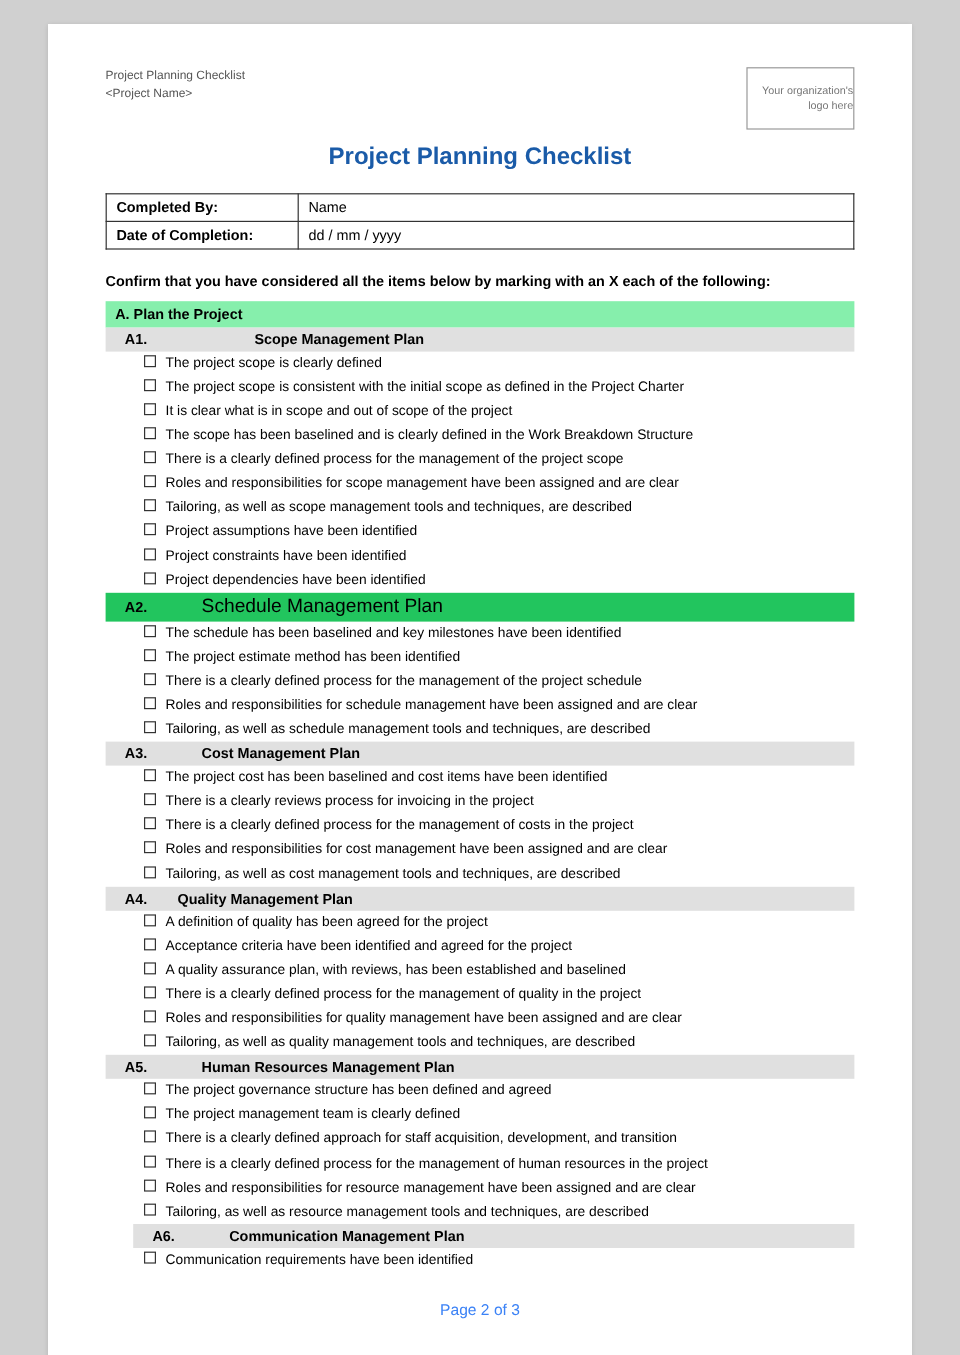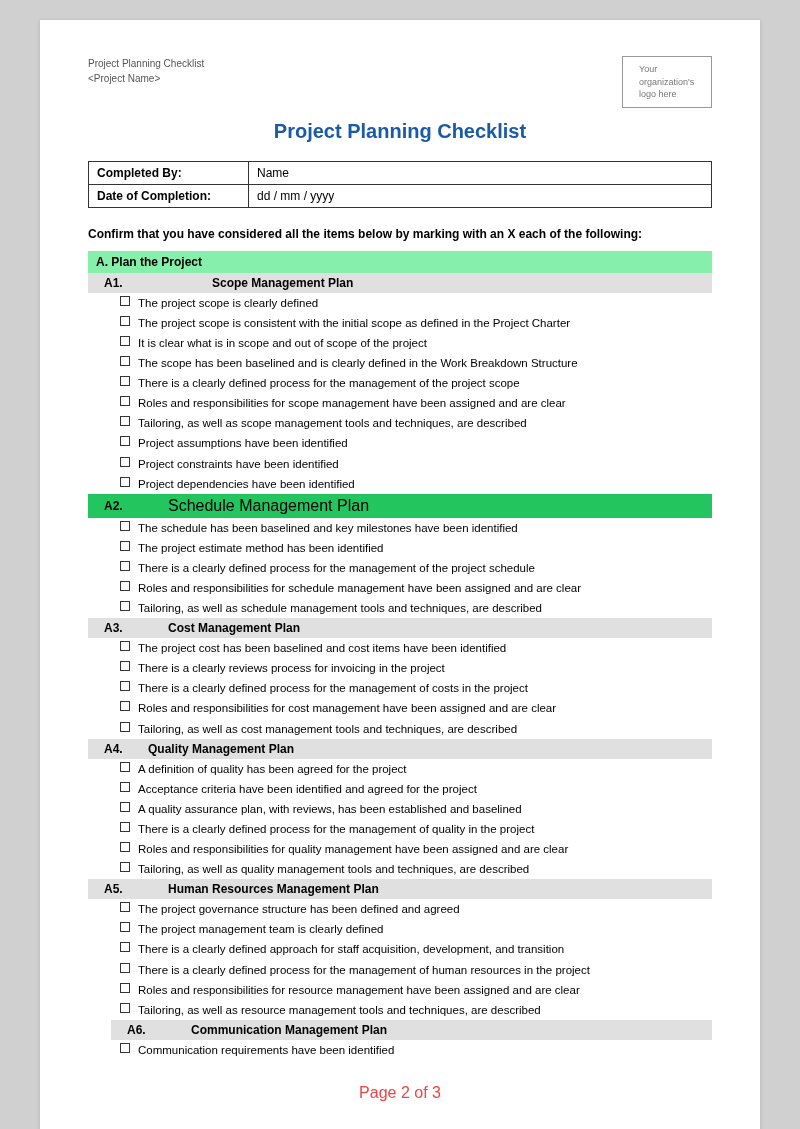--- a/index.html
+++ b/index.html
@@ -31,25 +31,24 @@
       color: #555;
       line-height: 1.5;
     }
     .logo-box {
       border: 1px solid #999;
       width: 90px;
       height: 52px;
       display: flex;
       align-items: center;
       justify-content: center;
-      text-align: left;
+      text-align: right;
       font-size: 9px;
       color: #777;
       line-height: 1.4;
-      padding-left: 16px;
     }
     .main-title {
       text-align: center;
       font-size: 20px;
       font-weight: bold;
       color: #1a5ba8;
       margin: 12px 0 18px 0;
     }
     .info-table {
       width: 100%;
@@ -86,22 +85,22 @@
       margin-right: 4px;
       vertical-align: middle;
       flex-shrink: 0;
     }
     .item-text {
       font-size: 11.5px;
       line-height: 1.4;
     }
     .page-footer {
       text-align: center;
-      font-size: 16px;
-      color: #ef4444;
+      font-size: 13px;
+      color: #3b82f6;
       margin-top: 24px;
     }
     .row-item {
       display: flex;
       align-items: flex-start;
       padding: 2px 0 2px 0;
     }
     .row-item .checkbox-icon {
       margin-top: 1px;
       margin-left: 32px;

